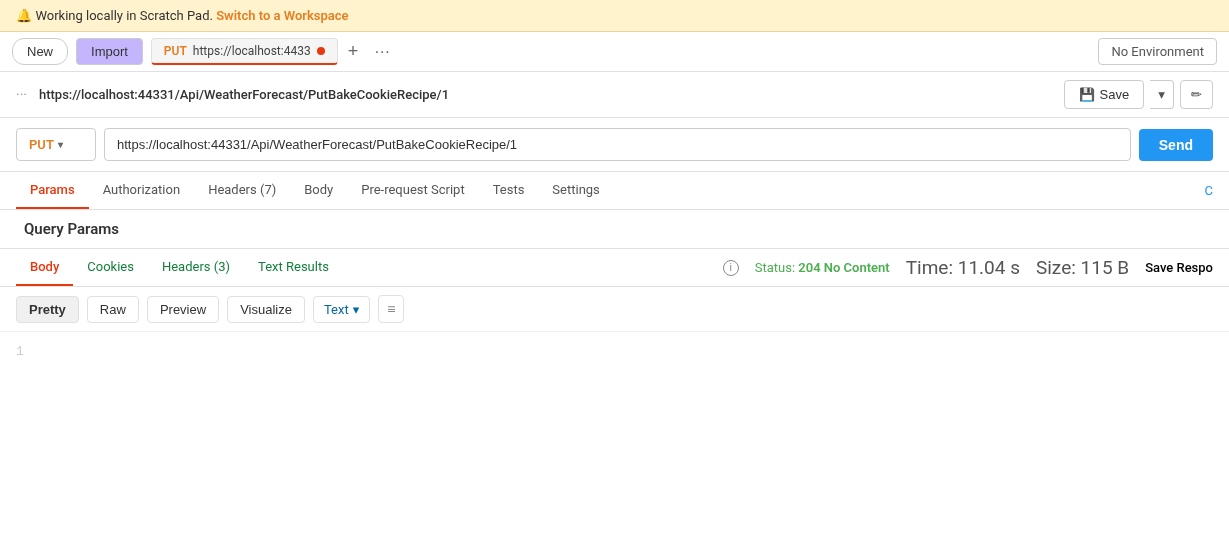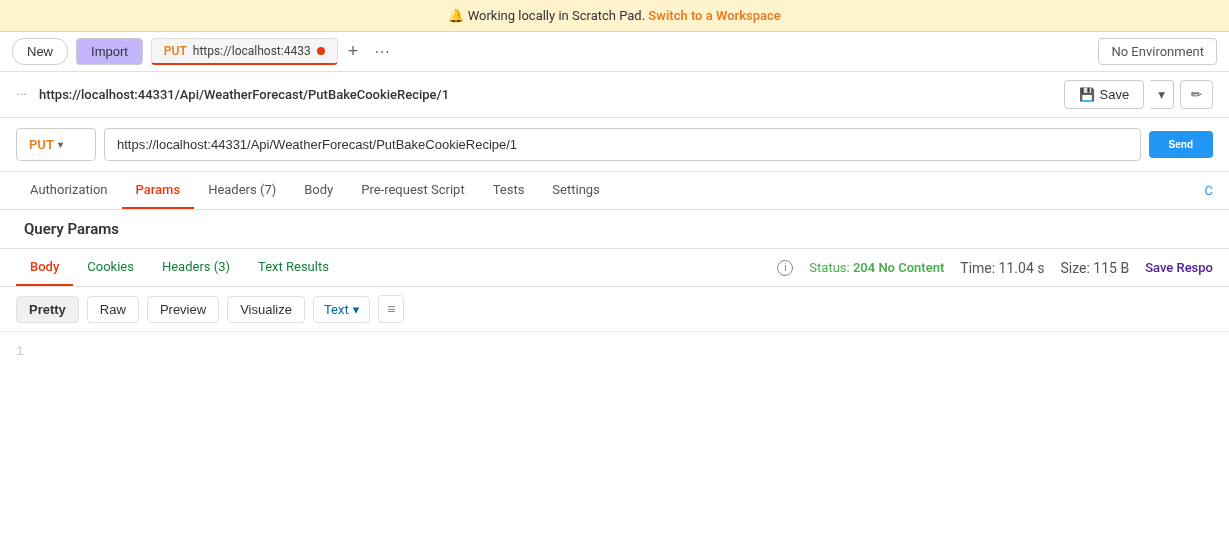--- a/index.html
+++ b/index.html
@@ -2,21 +2,21 @@
 <html><head>
   <meta charset="utf-8">
   <style>
     * { box-sizing: border-box; margin: 0; padding: 0; }
     body { font-family: -apple-system, BlinkMacSystemFont, 'Segoe UI', Roboto, sans-serif; font-size: 13px; background: #fff; overflow: hidden; }
 
     
     .banner {
       background: #fef3cd;
       padding: 8px 16px;
-      text-align: center;
+      text-align: left;
       font-size: 13px;
       color: #333;
       border-bottom: 1px solid #e8d5a3;
     }
     .banner .switch-link {
       font-weight: 600;
       color: #e67e22;
       cursor: pointer;
     }
 
@@ -195,21 +195,21 @@
       font-size: 13px;
       color: #333;
       outline: none;
     }
     .btn-send {
       padding: 8px 20px;
       background: #2196f3;
       color: #fff;
       border: none;
       border-radius: 4px;
-      font-size: 10px;
+      font-size: 14px;
       font-weight: 600;
       cursor: pointer;
     }
 
     
     .tabs-nav {
       display: flex;
       align-items: center;
       padding: 0 16px;
       border-bottom: 1px solid #e0e0e0;
@@ -295,23 +295,23 @@
       font-weight: 500;
     }
     .resp-status-bar {
       display: flex;
       align-items: center;
       margin-left: auto;
       gap: 16px;
     }
     .status-204 { color: #4caf50; font-size: 13px; }
     .status-label { font-weight: 600; }
-    .status-meta { color: #555; font-size: 14px; }
+    .status-meta { color: #555; font-size: 19px; }
     .btn-save-response {
-      color: #4c1d95;
+      color: #000000;
       font-size: 13px;
       cursor: pointer;
       font-weight: 500;
     }
     .resp-info-icon {
       width: 16px; height: 16px;
       border: 1.5px solid #888;
       border-radius: 50%;
       display: inline-flex;
       align-items: center;
@@ -425,22 +425,22 @@
 <div class="request-section">
   <div class="method-selector">
     <span>PUT</span>
     <span class="method-arrow">▾</span>
   </div>
   <input class="url-input" value="https://localhost:44331/Api/WeatherForecast/PutBakeCookieRecipe/1" style="">
   <button class="btn-send">Send</button>
 </div>
 
 <div class="tabs-nav">
+  <div class="tab-nav-item active">Params</div>
   <div class="tab-nav-item">Authorization</div>
-  <div class="tab-nav-item active">Params</div>
   <div class="tab-nav-item">Headers (7)</div>
   <div class="tab-nav-item">Body</div>
   <div class="tab-nav-item">Pre-request Script</div>
   <div class="tab-nav-item">Tests</div>
   <div class="tab-nav-item">Settings</div>
   <div class="tab-nav-extra">C</div>
 </div>
 
 <div>
   <div class="section-title">Query Params</div>

